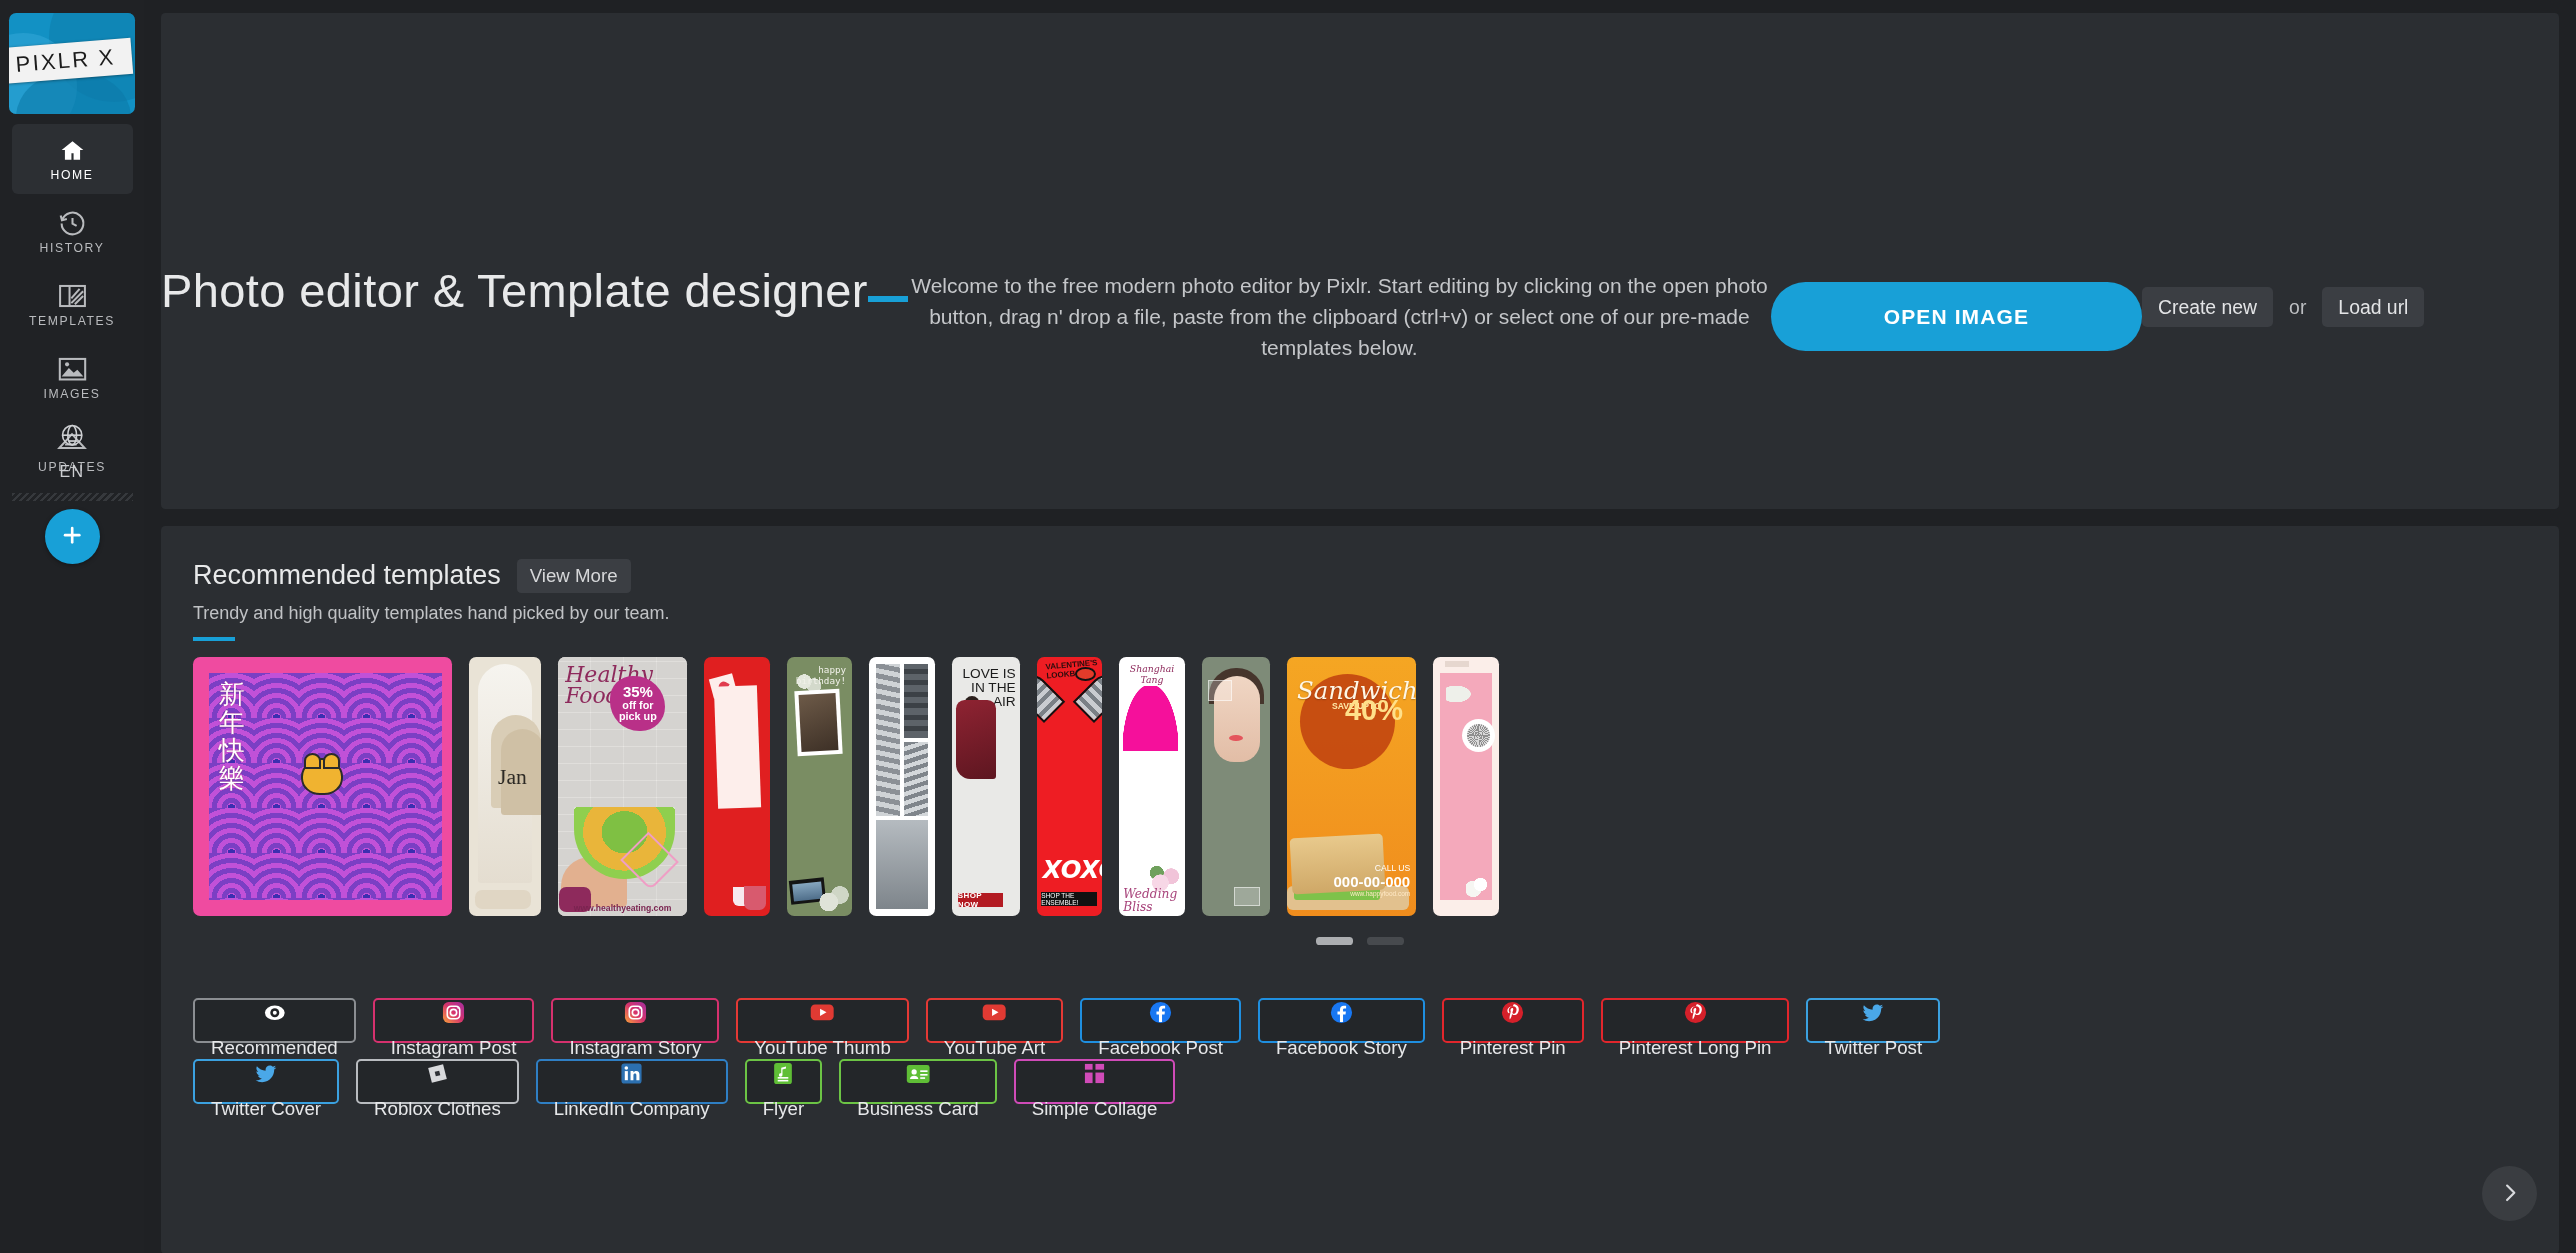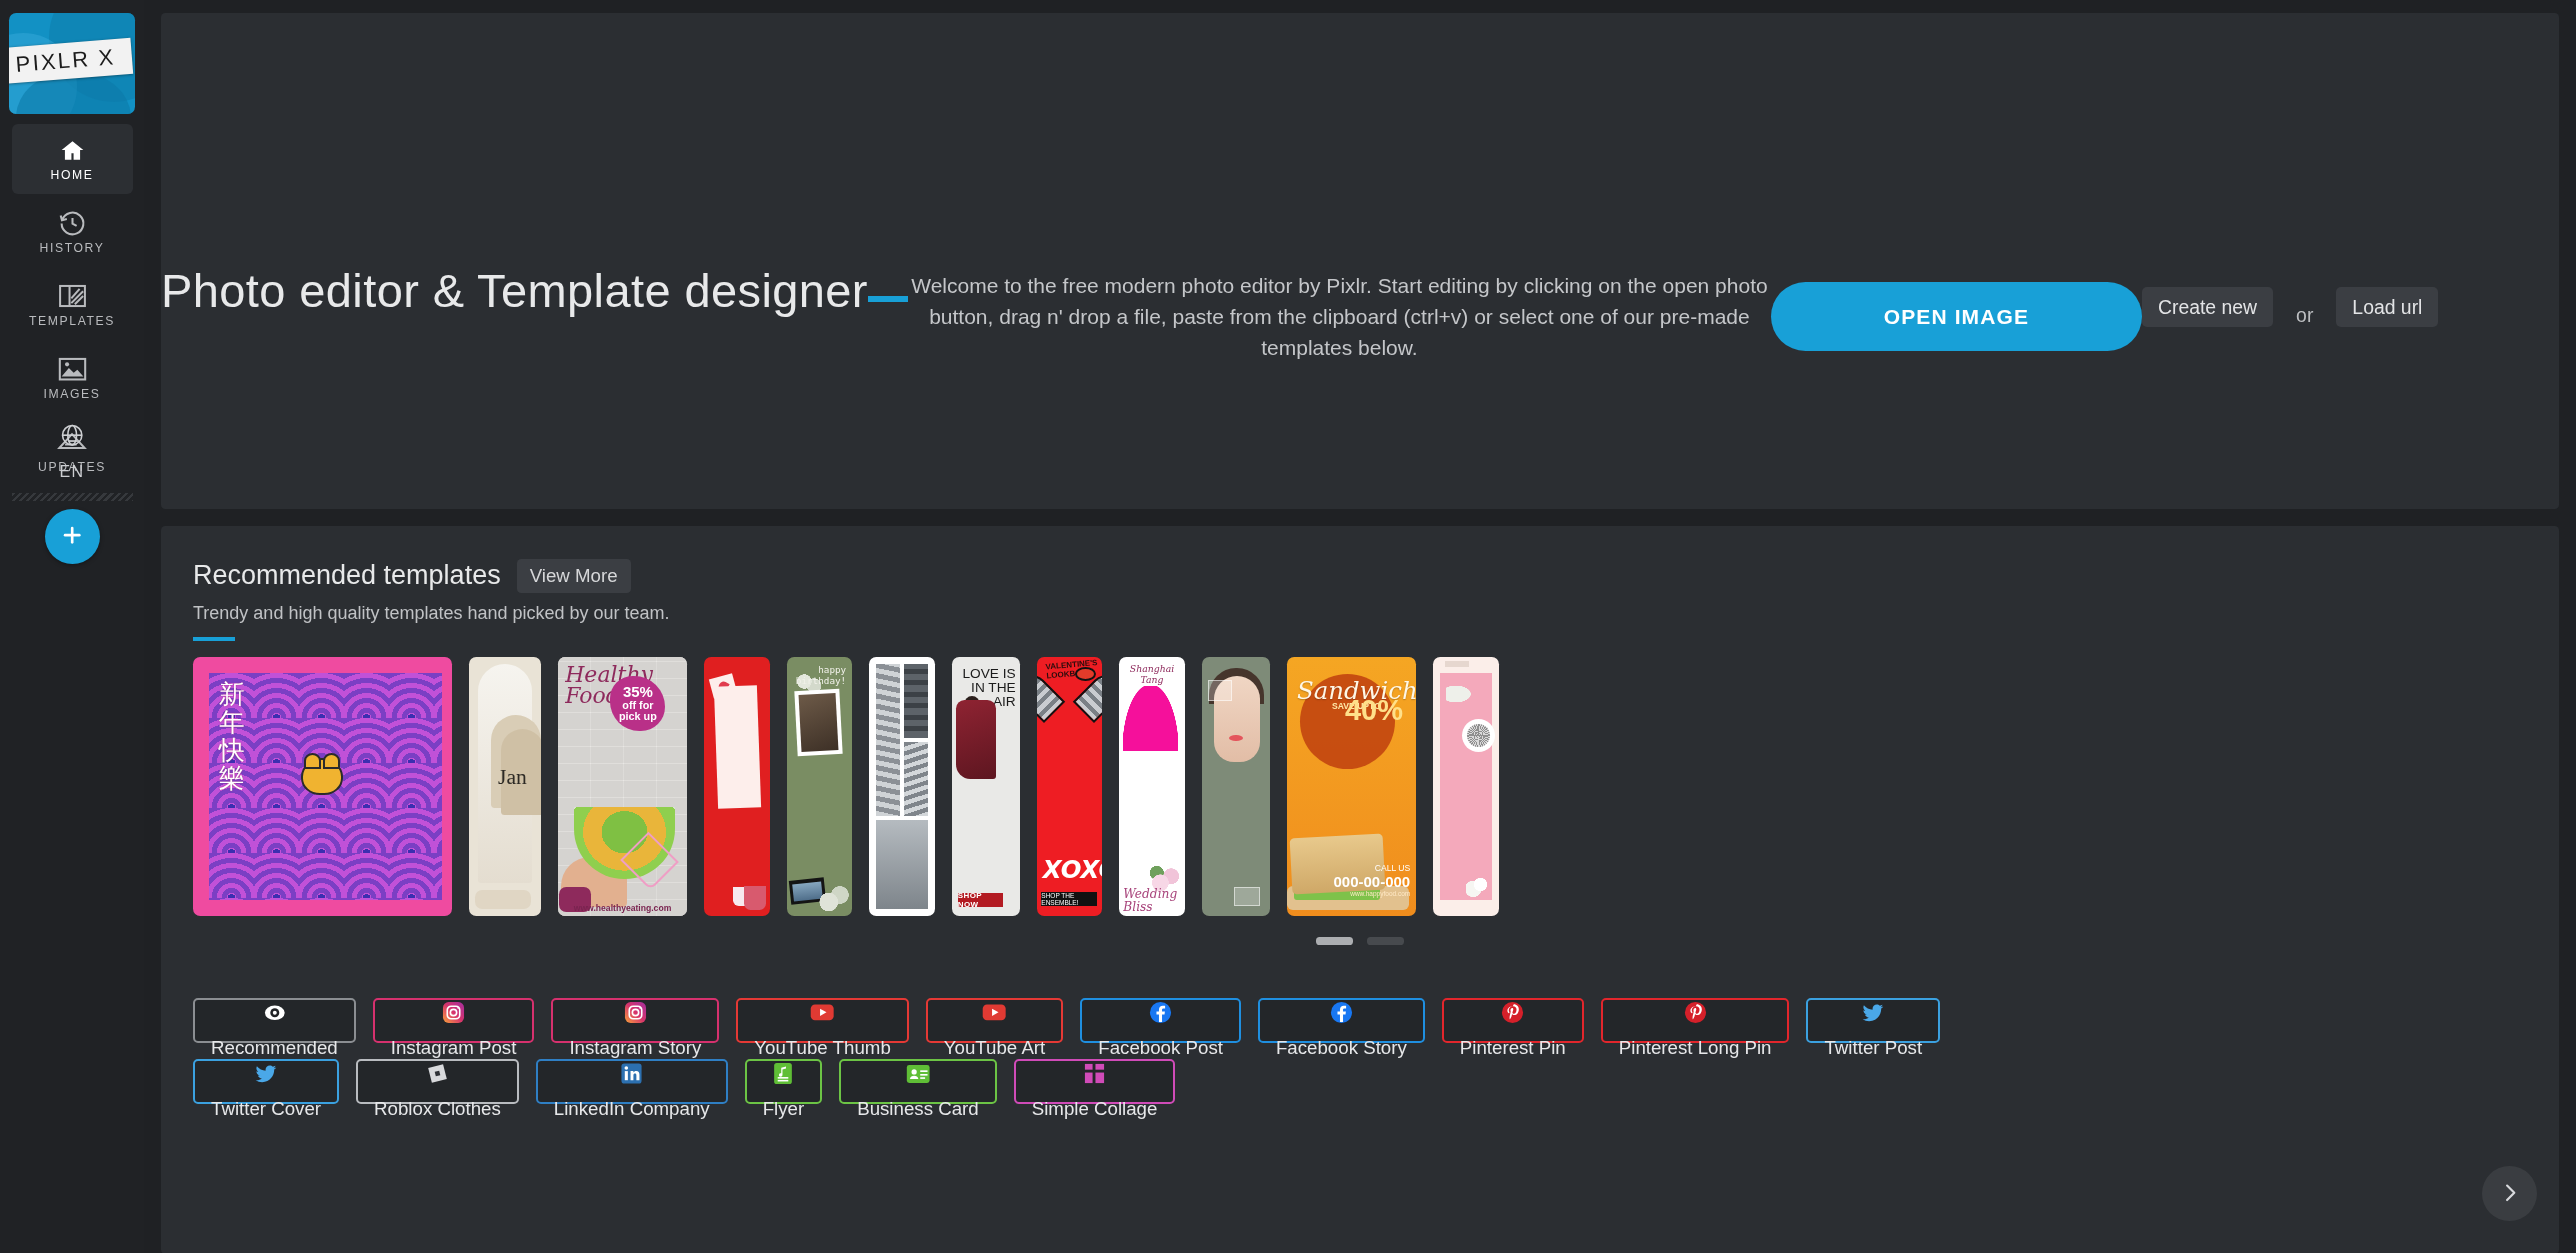--- a/index.html
+++ b/index.html
@@ -93,21 +93,21 @@
   .hero p {
     margin-top: 52px; width: 863px; text-align: center;
     font-size: 21px; line-height: 1.48; color: #c4c6c9;
   }
   .open-btn {
     margin-top: 52px; width: 371px; height: 69px; border-radius: 35px;
     background: #18a0d7; border: none; color: #fff;
     font-size: 21px; font-weight: bold; letter-spacing: 1.1px;
     font-family: "Liberation Sans", sans-serif; cursor: pointer;
   }
-  .alt-row { margin-top: 33px; display: flex; align-items: flex-end; gap: 23px; }
+  .alt-row { margin-top: 33px; display: flex; align-items: center; gap: 16px; }
   .pill {
     background: #3b3e43; color: #e3e4e6; border: none; border-radius: 5px;
     padding: 8.6px 16px; font-size: 19.4px; cursor: pointer;
     font-family: "Liberation Sans", sans-serif;
   }
   .alt-row .or { color: #bcbec1; font-size: 19.4px; }
 
   
   .tpl-panel {
     margin-top: 17px; background: #2b2e32; border-radius: 4.3px;

